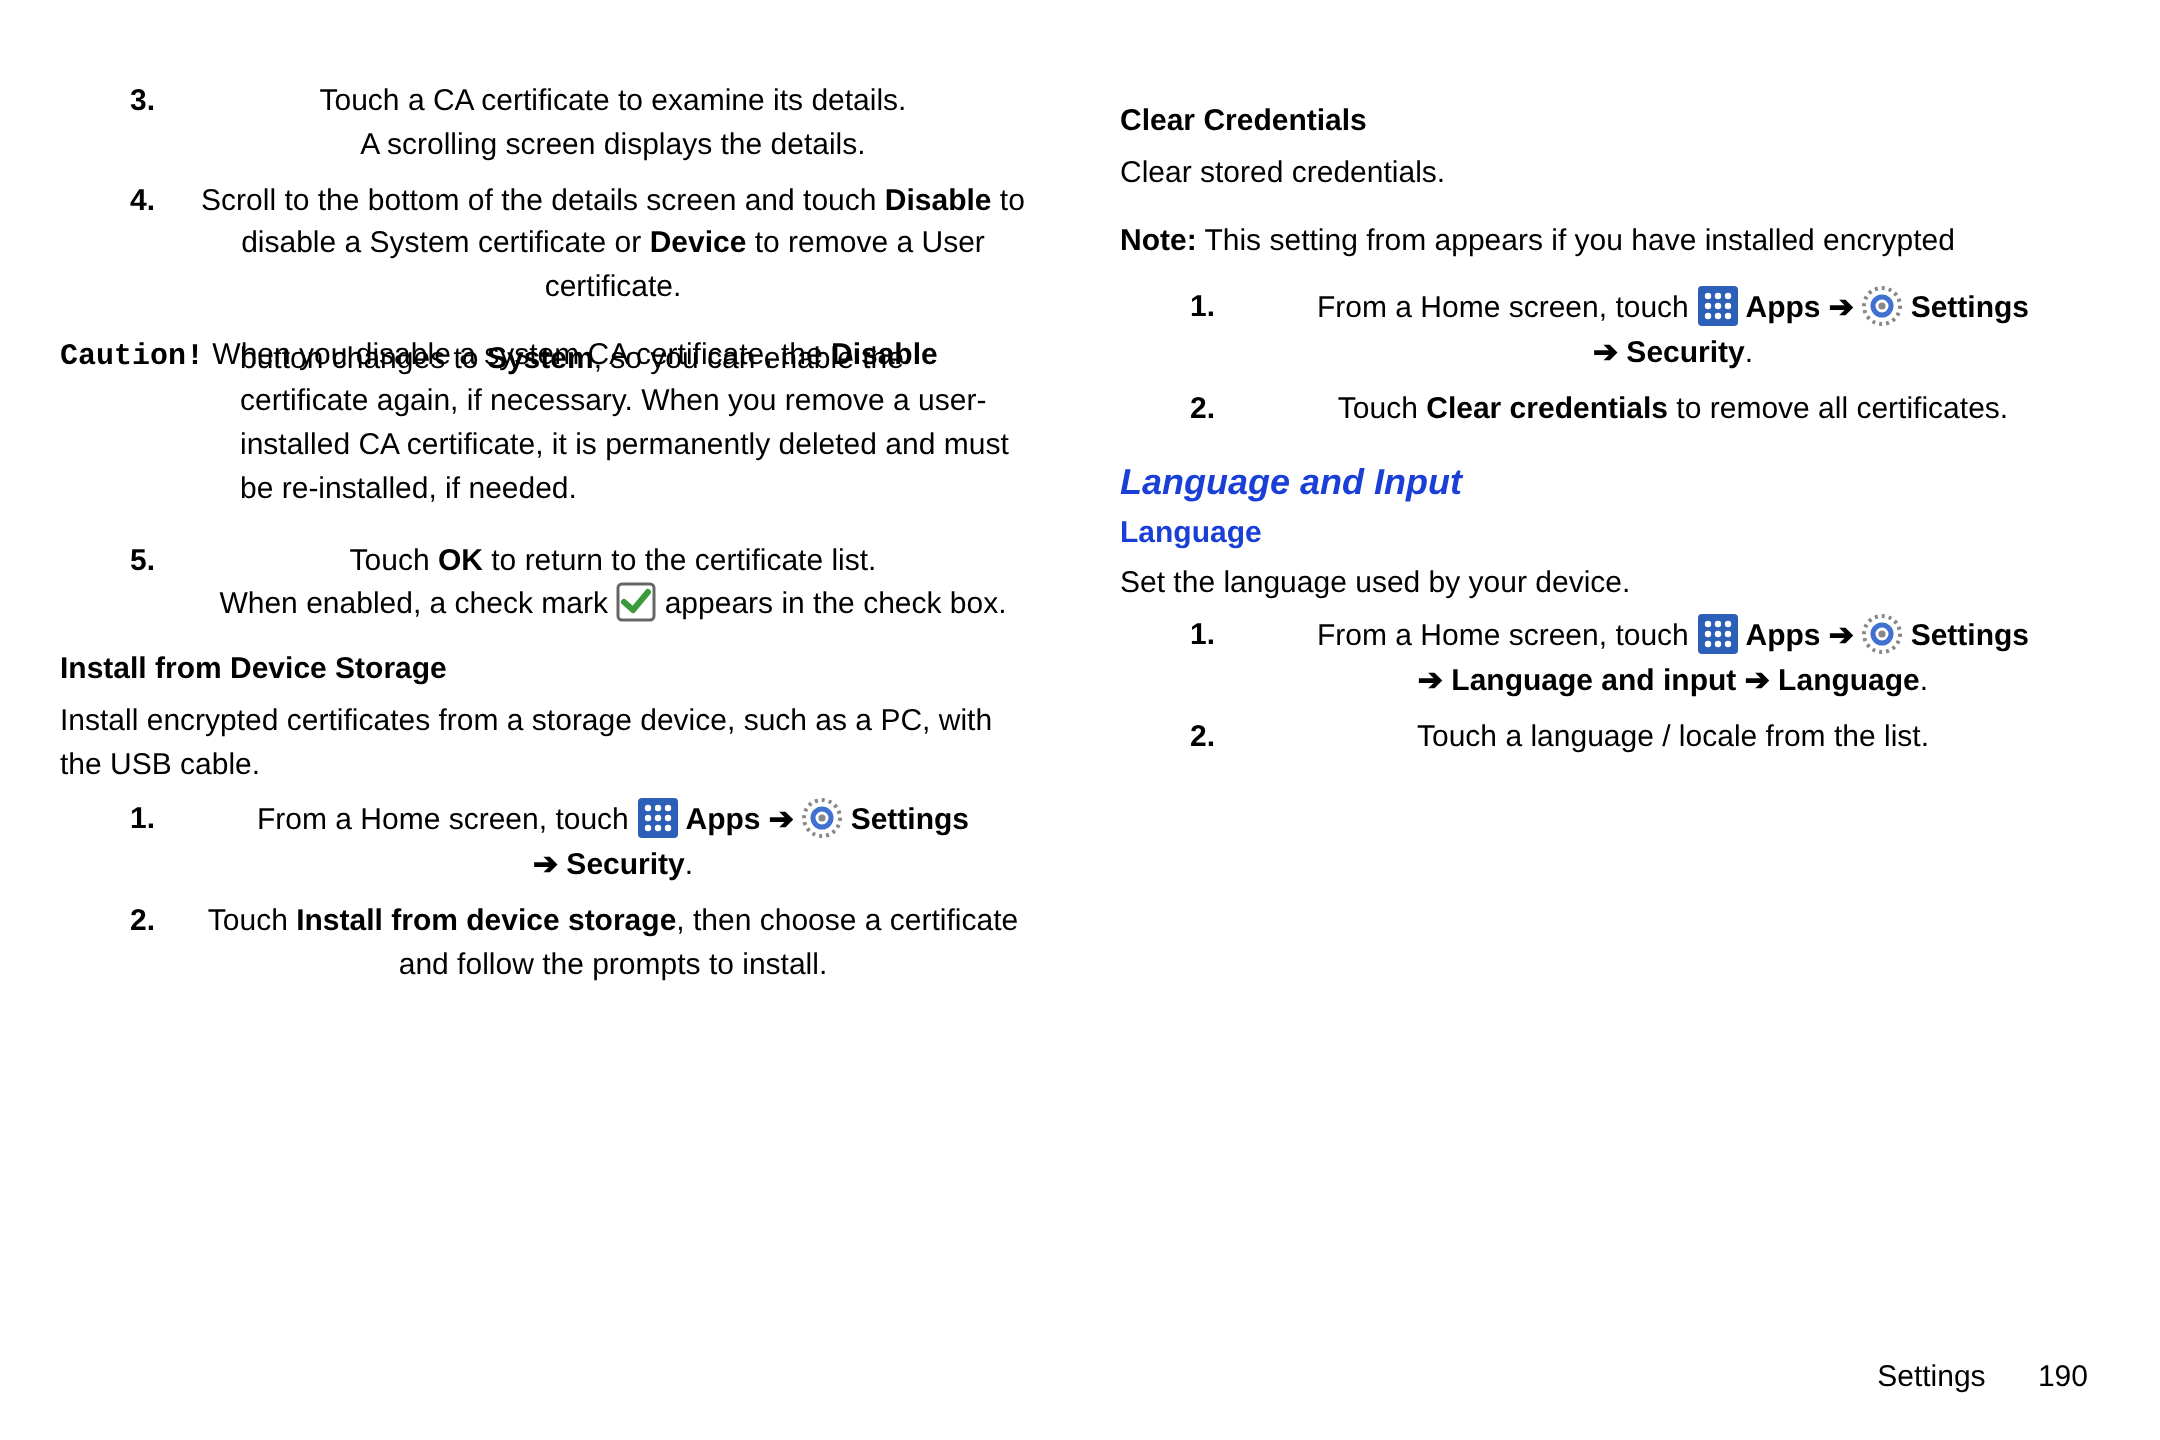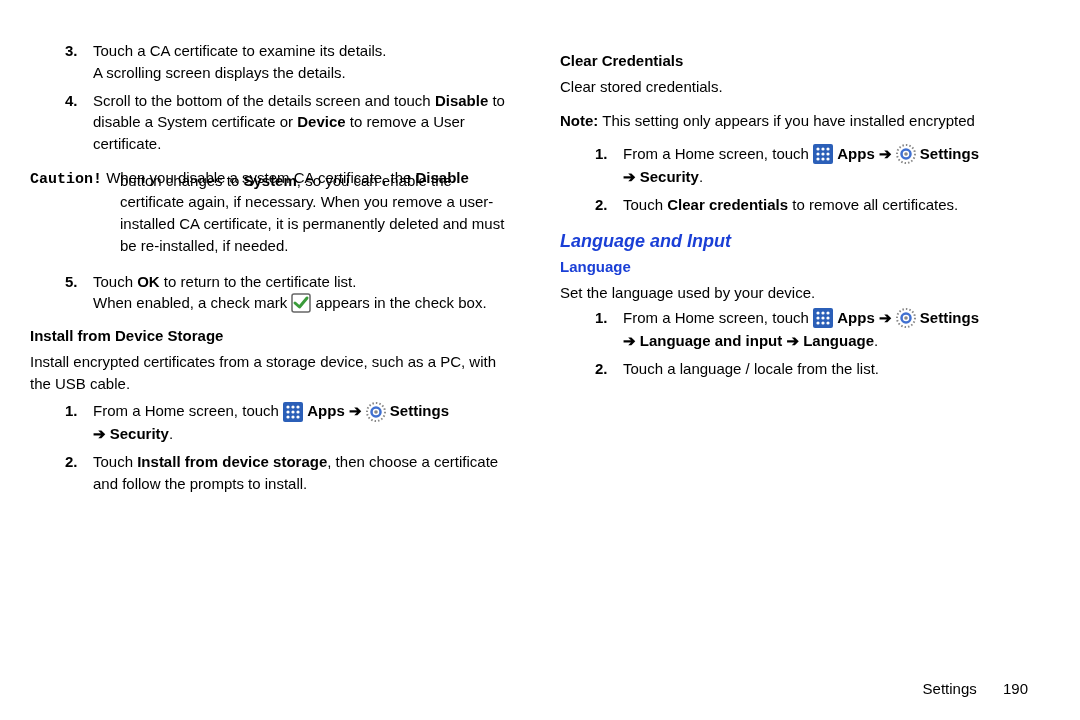--- a/index.html
+++ b/index.html
@@ -28,20 +28,21 @@
       display: flex;
       margin-bottom: 6px;
     }
     .li-num {
       min-width: 28px;
       font-weight: bold;
       padding-left: 35px;
     }
     .li-body {
       flex: 1;
+      text-align: center;
     }
     .subli-num {
       min-width: 28px;
       font-weight: bold;
       padding-left: 35px;
     }
     .caution {
       margin: 12px 0 14px 0;
     }
     .caution-label {
@@ -66,21 +67,21 @@
     }
     .sec-sub {
       font-weight: bold;
       color: #1a3fd6;
       font-size: 15px;
       margin: 0 0 4px 0;
     }
     .footer {
       position: absolute;
       bottom: 20px;
-      right: 52px;
+      right: 36px;
       font-size: 15px;
     }
     .footer-sec {
       margin-right: 22px;
     }
     b { font-weight: bold; }
     .apps-icon, .settings-icon, .check-icon {
       display: inline-block;
       vertical-align: middle;
     }
@@ -184,21 +185,21 @@
         </div>
       </div>
     </div>
   </div>
 
   <div class="col">
     <div class="subhead">Clear Credentials</div>
     <div>Clear stored credentials.</div>
 
     <div style="margin:12px 0">
-      <b>Note:</b><span> This setting only appears if you have installed encrypted</span>
+      <b>Note:</b><span> This setting from appears if you have installed encrypted</span>
     </div>
 
     <div class="ol">
       <div class="li">
         <div class="subli-num">1.</div>
         <div class="li-body">
           <span>From a Home screen, touch </span>
           <span class="apps-icon"><svg width="20" height="20">
                 <use href="#apps-g"></use>
               </svg></span>

